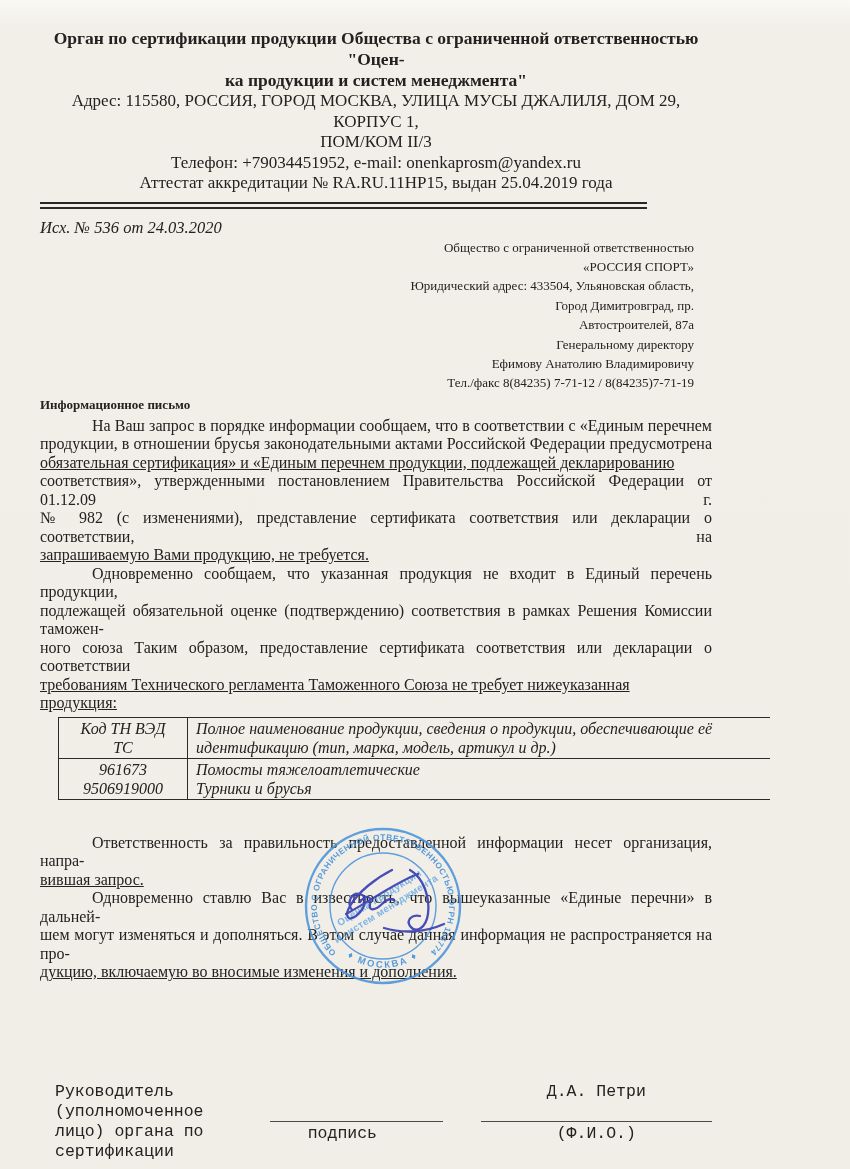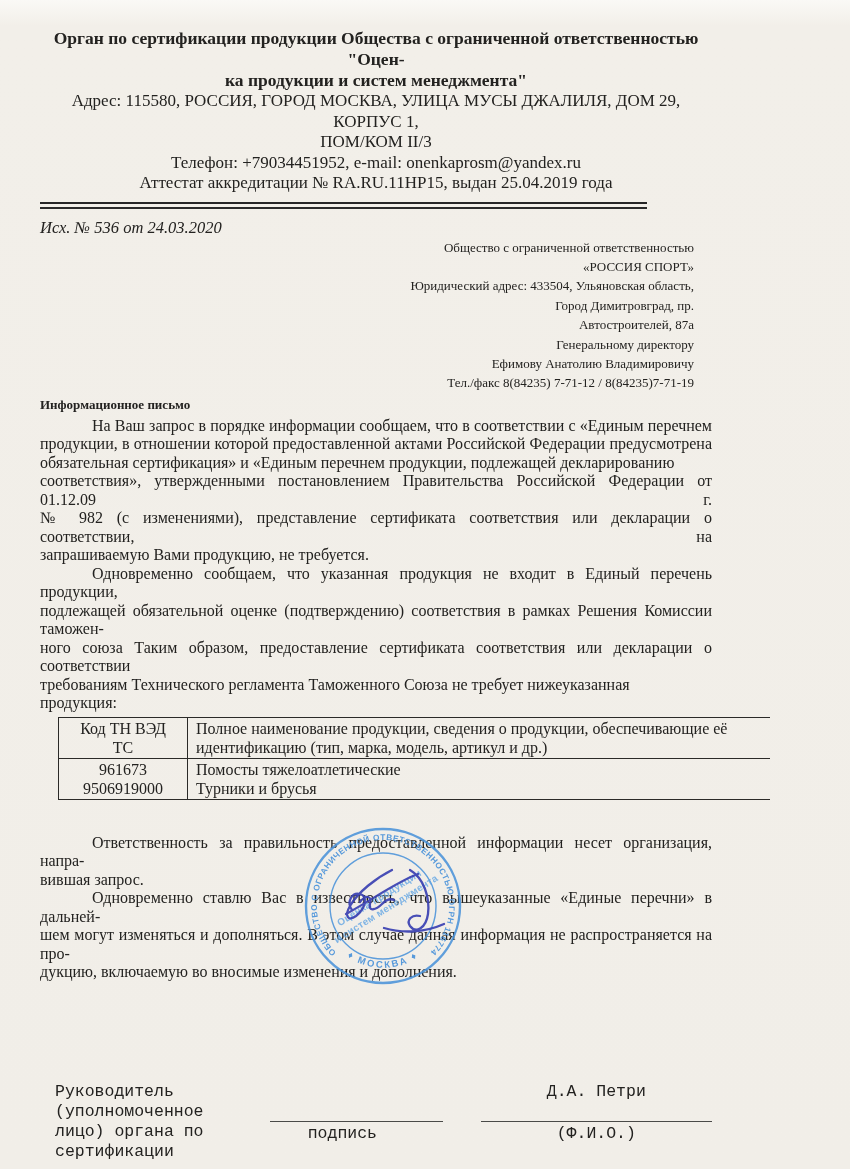--- a/index.html
+++ b/index.html
@@ -22,27 +22,27 @@
   .rule{
     margin:8px 65px 0 0;height:3px;
     border-top:2px solid #262626;border-bottom:2.5px solid #2a2a2a;
   }
   .outgoing{ margin-top:9px;font-size:16.5px;line-height:20px;font-style:italic; }
   .recipient{ text-align:right;margin-right:18px;font-size:13px;line-height:19.4px; }
   .letter-title{ font-weight:bold;font-size:13px;line-height:20px;margin-top:2px; }
   
   .body-text{ margin-top:2px;font-size:16px;line-height:18.5px; }
   .para .ln{ text-align:justify;text-align-last:justify; }
-  .para .ln.ragged{ text-align:right;text-align-last:left; }
+  .para .ln.ragged{ text-align:right;text-align-last:left;text-decoration:underline; }
   .para .ln:first-child{ text-indent:52px; }
   
   table.codes{
     border-collapse:collapse;table-layout:fixed;
     margin:4px 0 0 18px;width:752px;
-    font-size:16px;line-height:19px;
+    font-size:16px;line-height:19px;font-style:italic;
   }
   table.codes td{ border:1.6px solid #2b2a28;padding:1px 8px;vertical-align:top; }
   td.col-code{ width:112px;padding:1px 2px; }
   td.col-code .ln{ text-align:center; }
   .after-table{ margin-top:34px; }
   
   .sig-row{ display:flex;margin-top:100px;font-size:16.5px;line-height:20px;font-family:Liberation Mono, monospace; }
   .sig-label{ width:252px;padding-left:15px;box-sizing:border-box; }
   .sig-mid{ width:190px; }
   .sig-mid .space{ height:39px; }
@@ -85,21 +85,21 @@
       <div class="ln">Генеральному директору</div>
       <div class="ln">Ефимову Анатолию Владимировичу</div>
       <div class="ln ragged">Тел./факс 8(84235) 7-71-12 / 8(84235)7-71-19</div>
     </div>
 
   <div class="letter-title">Информационное письмо</div>
 
   <div class="body-text">
     <div class="para">
         <div class="ln">На Ваш запрос в порядке информации сообщаем, что в соответствии с «Единым перечнем</div>
-        <div class="ln">продукции, в отношении которой предоставленной актами Российской Федерации предусмотрена</div>
+        <div class="ln">продукции, в отношении брусья законодательными актами Российской Федерации предусмотрена</div>
         <div class="ln ragged">обязательная сертификация» и «Единым перечнем продукции, подлежащей декларированию</div>
         <div class="ln">соответствия», утвержденными постановлением Правительства Российской Федерации от 01.12.09 г.</div>
         <div class="ln">№ 982 (с изменениями), представление сертификата соответствия или декларации о соответствии, на</div>
         <div class="ln ragged">запрашиваемую Вами продукцию, не требуется.</div>
       </div>
     <div class="para">
         <div class="ln">Одновременно сообщаем, что указанная продукция не входит в Единый перечень продукции,</div>
         <div class="ln">подлежащей обязательной оценке (подтверждению) соответствия в рамках Решения Комиссии таможен-</div>
         <div class="ln">ного союза Таким образом, предоставление сертификата соответствия или декларации о соответствии</div>
         <div class="ln ragged">требованиям Технического регламента Таможенного Союза не требует нижеуказанная</div>

